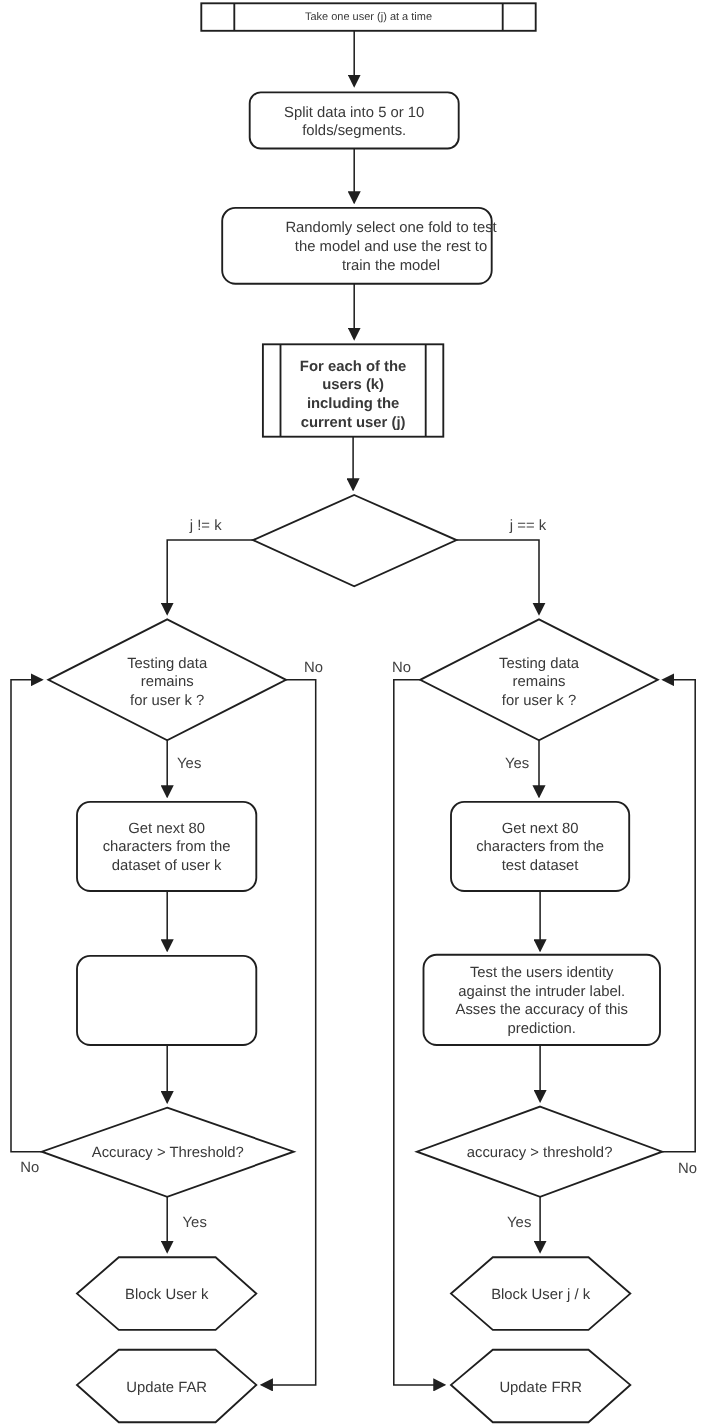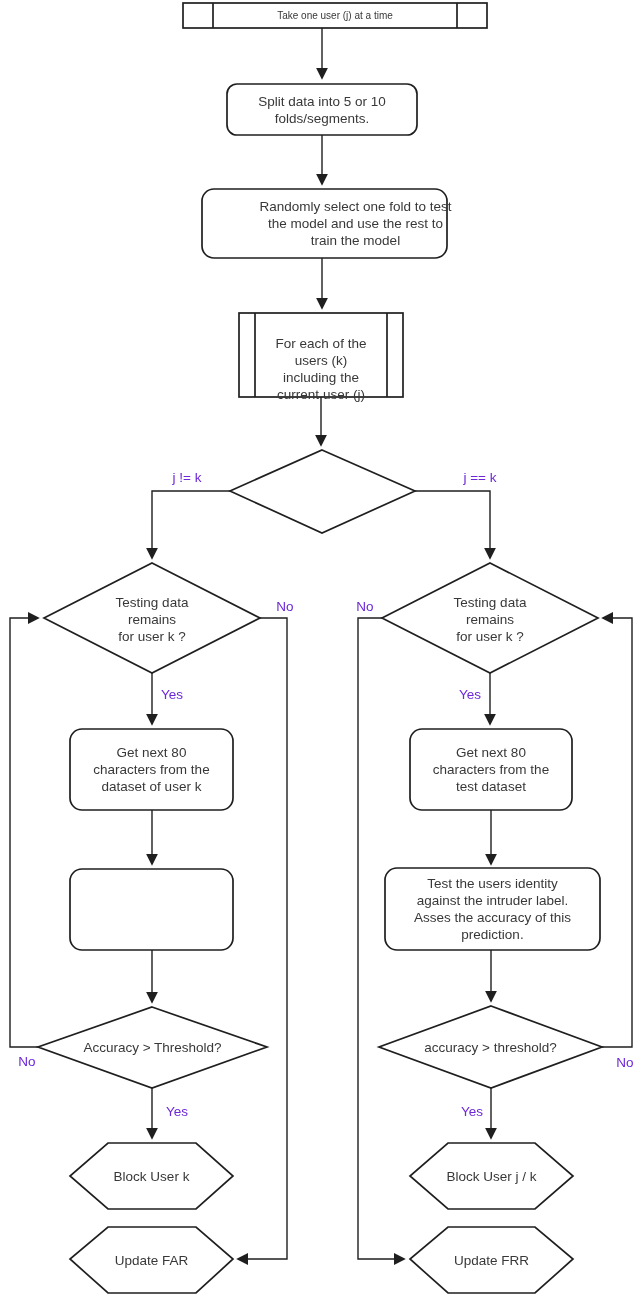--- a/index.html
+++ b/index.html
@@ -8,21 +8,21 @@
     font-family:"Liberation Sans", sans-serif; color:#383838; overflow:hidden;
   }
   .stage svg { position:absolute; left:0; top:0; width:640px; height:1296px; }
   .node-text {
     position:absolute; display:flex; align-items:center; justify-content:center;
     text-align:center; white-space:pre-line; font-size:13.5px; line-height:17px;
     color:#383838;
   }
   .edge-label {
     position:absolute; transform:translate(-50%,-50%); font-size:13.5px;
-    white-space:nowrap; color:#6d28d9;
+    white-space:nowrap; color:#404040;
   }
 </style>
 </head>
 <body>
 
 <div class="stage">
 
   <svg viewBox="0 0 640 1296">
     <defs>
       <marker id="ah" viewBox="0 0 10 10" refX="8.5" refY="5" markerWidth="8.5" markerHeight="8.5" orient="auto-start-reverse">
@@ -83,21 +83,21 @@
       <polygon points="448,1227 535,1227 573,1259 535,1293 448,1293 410,1259"></polygon>
     </g>
   </svg>
 
   <div class="node-text" style="left:183px; top:3px; width:304px; height:25px; font-size:10px;">Take one user (j) at a time</div>
   <div class="node-text" style="left:227px; top:86px; width:190px; height:48px;">Split data into 5 or 10
 folds/segments.</div>
   <div class="node-text" style="left:202px; top:191px; width:245px; height:65px;margin-left:31px;">Randomly select one fold to test
 the model and use the rest to
 train the model</div>
-  <div class="node-text" style="left:239px; top:329px; width:164px; height:80px;">For each of the
+  <div class="node-text" style="left:239px; top:318px; width:164px; height:80px;font-weight:bold;">For each of the
 users (k)
 including the
 current user (j)</div>
   <div class="node-text" style="left:60px; top:577px; width:184px; height:84px;">Testing data
 remains
 for user k ?</div>
   <div class="node-text" style="left:398px; top:577px; width:184px; height:84px;">Testing data
 remains
 for user k ?</div>
   <div class="node-text" style="left:70px; top:731px; width:163px; height:77px;">Get next 80

